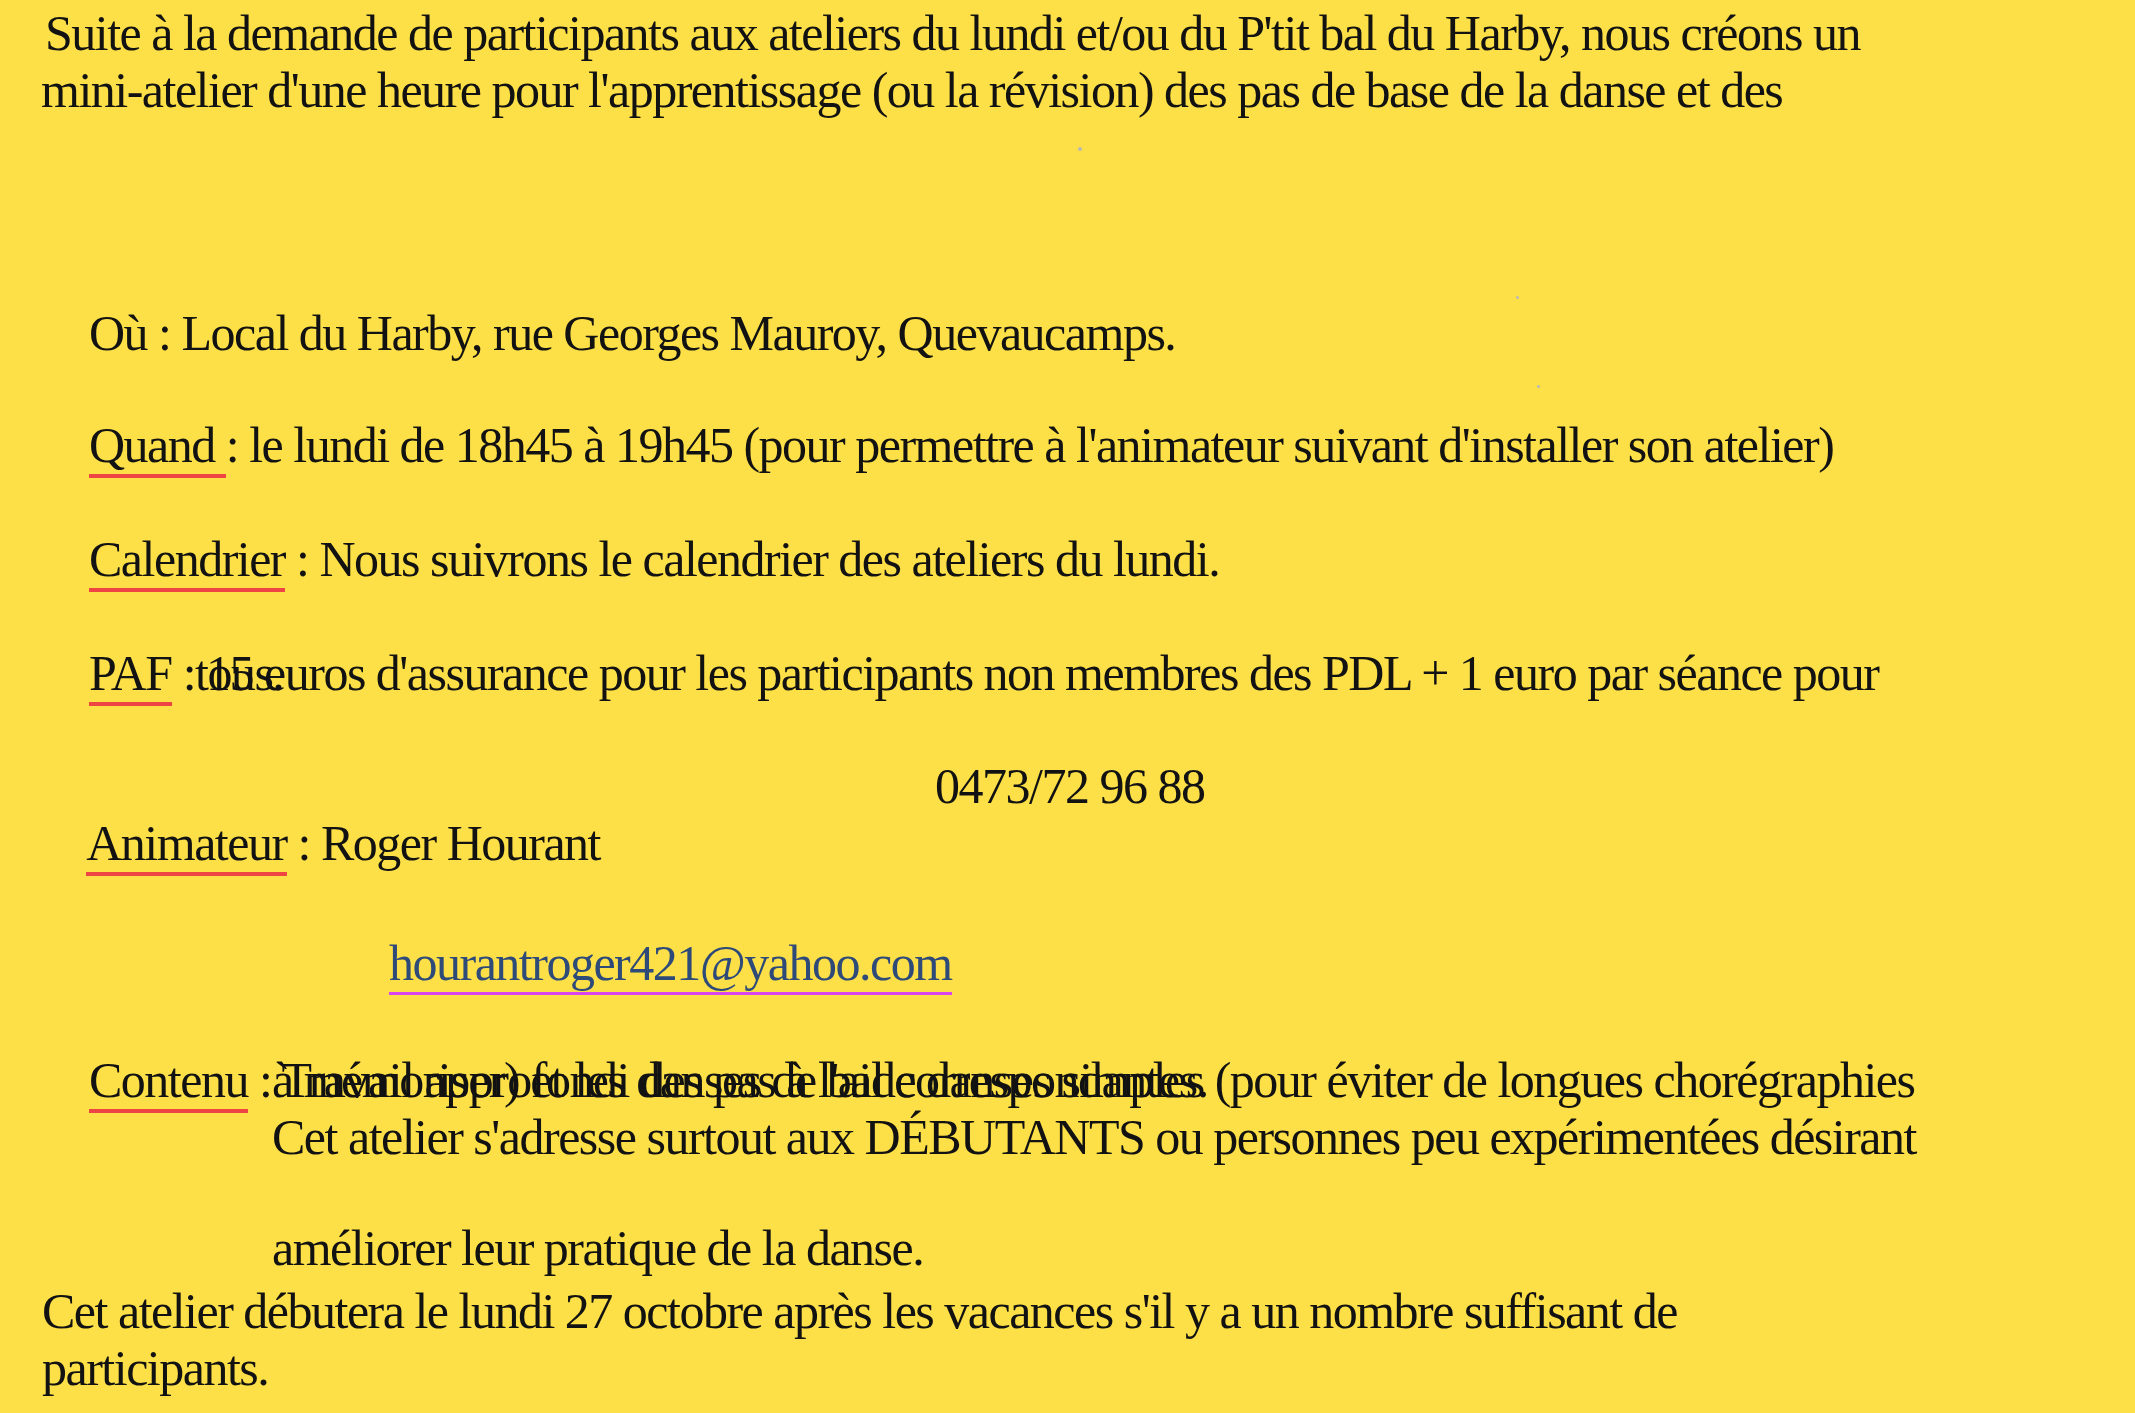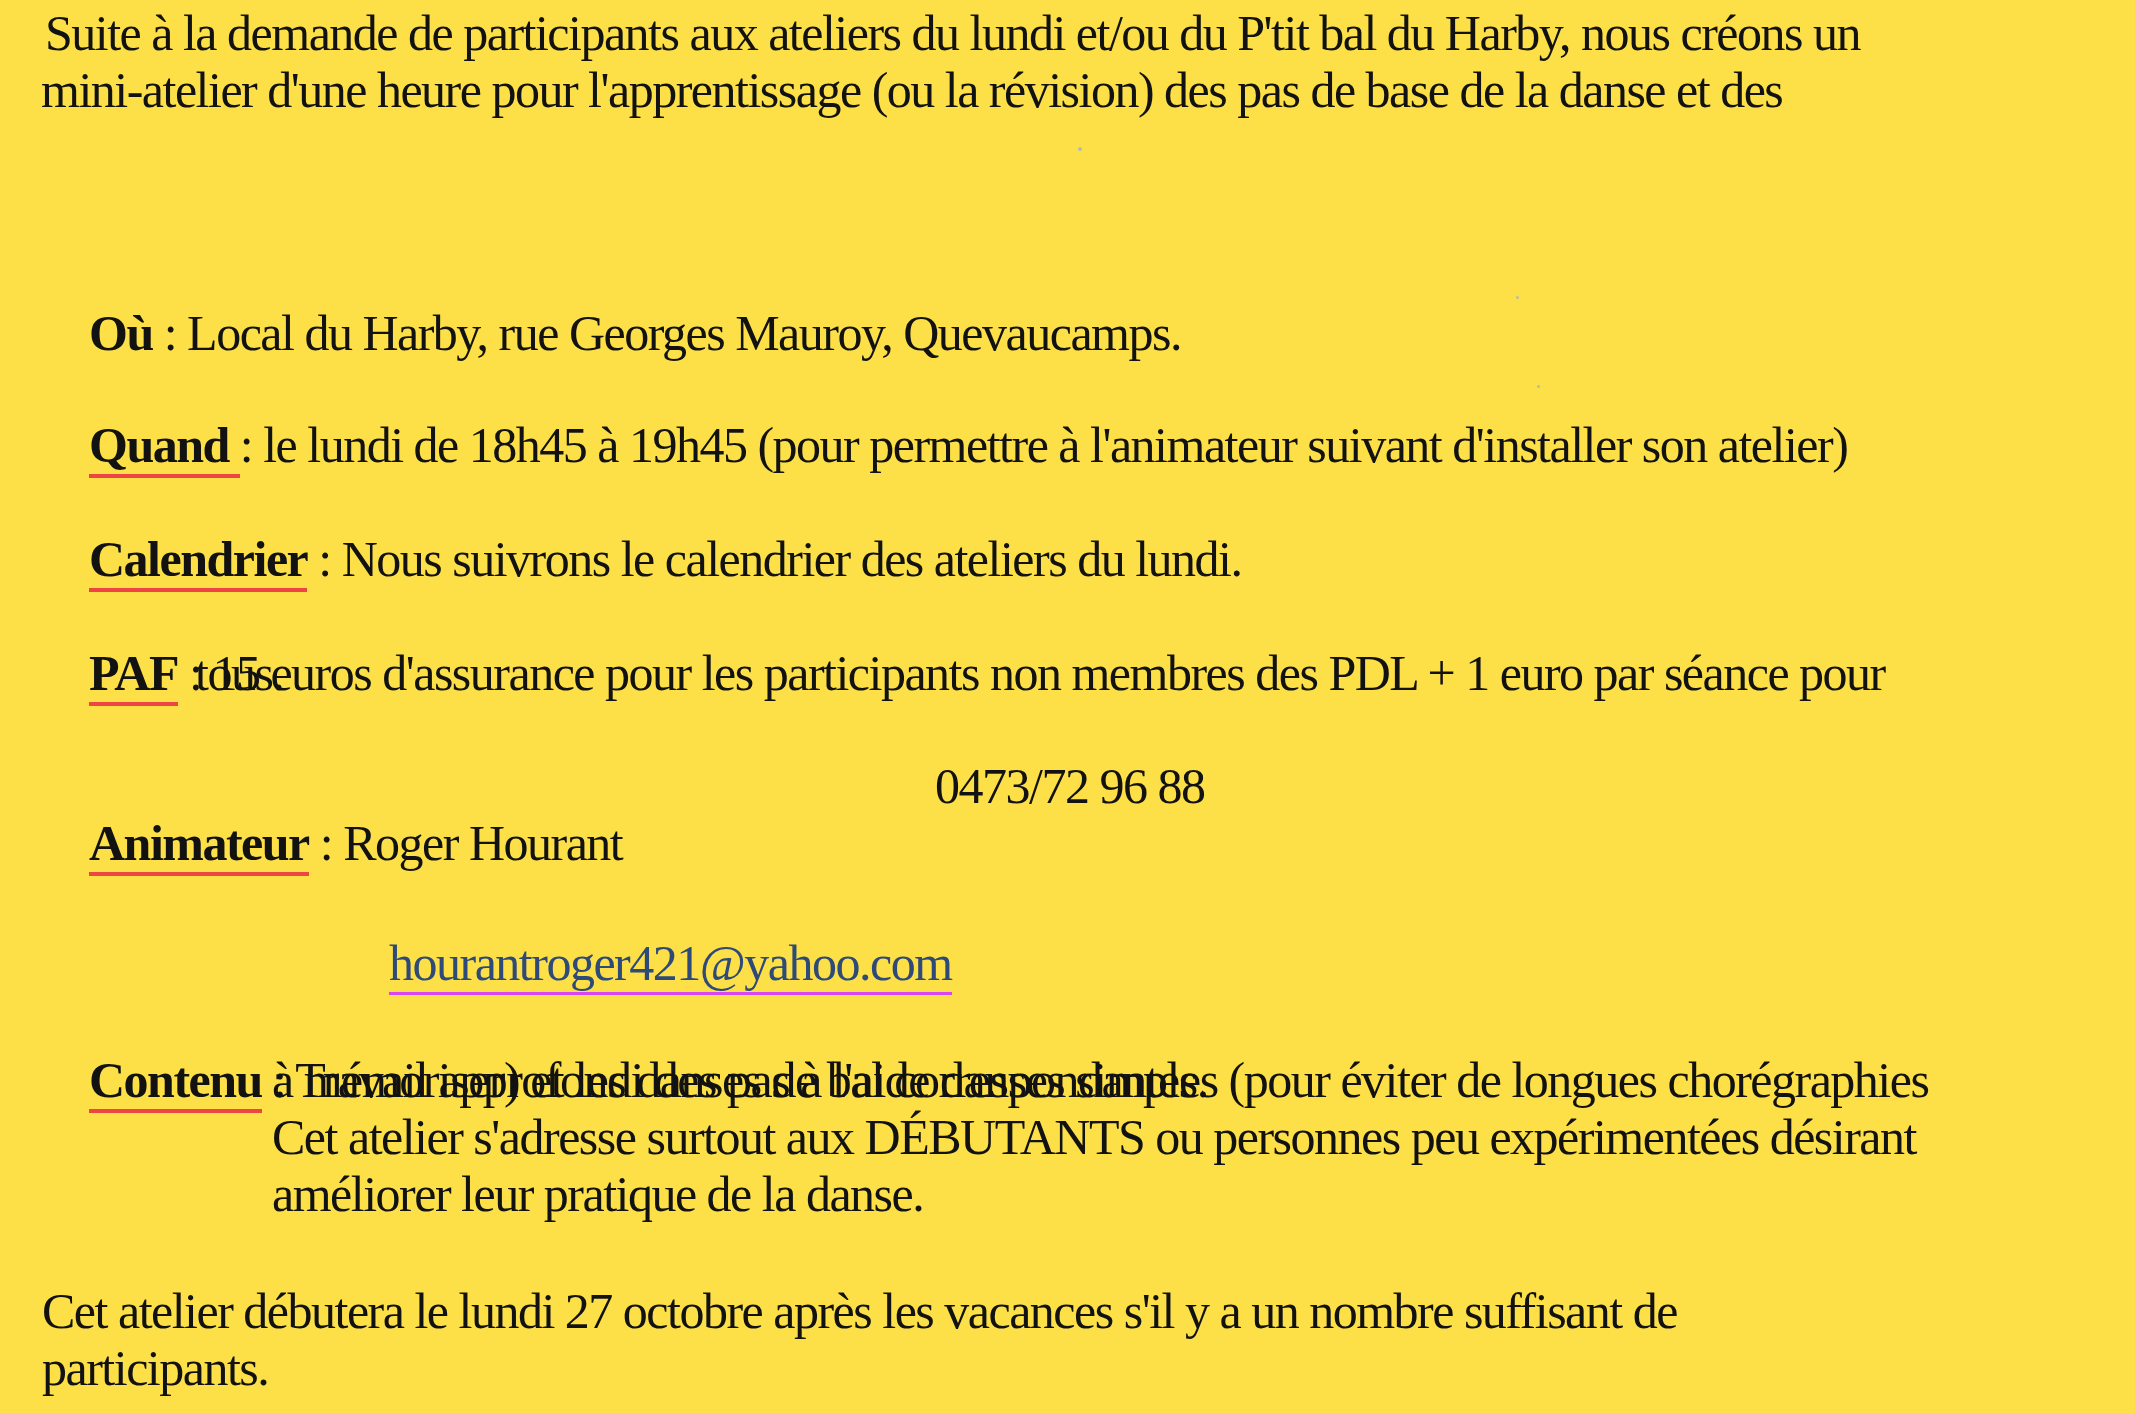--- a/index.html
+++ b/index.html
@@ -16,21 +16,21 @@
     color: #121212;
     font-size: 50px;
     line-height: 57px;
     letter-spacing: -1.5px;
   }
   .line {
     position: absolute;
     white-space: pre;
   }
   .label {
-    font-weight: bold;
+    font-weight: normal;
   }
   .label.underlined {
     border-bottom: 4px solid #ef4444;
     padding-bottom: 1px;
   }
   .email-link {
     color: #2e4a78;
     border-bottom: 3px solid #d946ef;
     padding-bottom: 1px;
     text-decoration: none;
@@ -73,21 +73,21 @@
   <div class="line" style="left:935px; top:758px;">0473/72 96 88</div>
   <div class="line" style="left:345px; top:878px;">
     <a class="email-link">hourantroger421@yahoo.com</a>
   </div>
 
   <div class="line" style="left:45px; top:995px;">
     <span class="label underlined">Contenu</span><span> : Travail approfondi des pas à l'aide danses simples (pour éviter de longues chorégraphies</span>
   </div>
   <div class="line" style="left:272px; top:1052px;">à mémoriser) et les danses de bal correspondantes.</div>
   <div class="line" style="left:272px; top:1109px;">Cet atelier s'adresse surtout aux DÉBUTANTS ou personnes peu expérimentées désirant</div>
-  <div class="line" style="left:272px; top:1166px;text-align:right;">améliorer leur pratique de la danse.</div>
+  <div class="line" style="left:272px; top:1220px;text-align:right;">améliorer leur pratique de la danse.</div>
 
   <div class="line" style="left:42px; top:1283px;">Cet atelier débutera le lundi 27 octobre après les vacances s'il y a un nombre suffisant de</div>
   <div class="line" style="left:42px; top:1340px;font-family:Liberation Serif, serif;">participants.</div>
 
   <div class="speck" style="left:1078px; top:147px; width:4px; height:4px;"></div>
   <div class="speck" style="left:1516px; top:296px; width:3px; height:3px;"></div>
   <div class="speck" style="left:1537px; top:385px; width:3px; height:3px;"></div>
 </div>
 
 </body></html>

